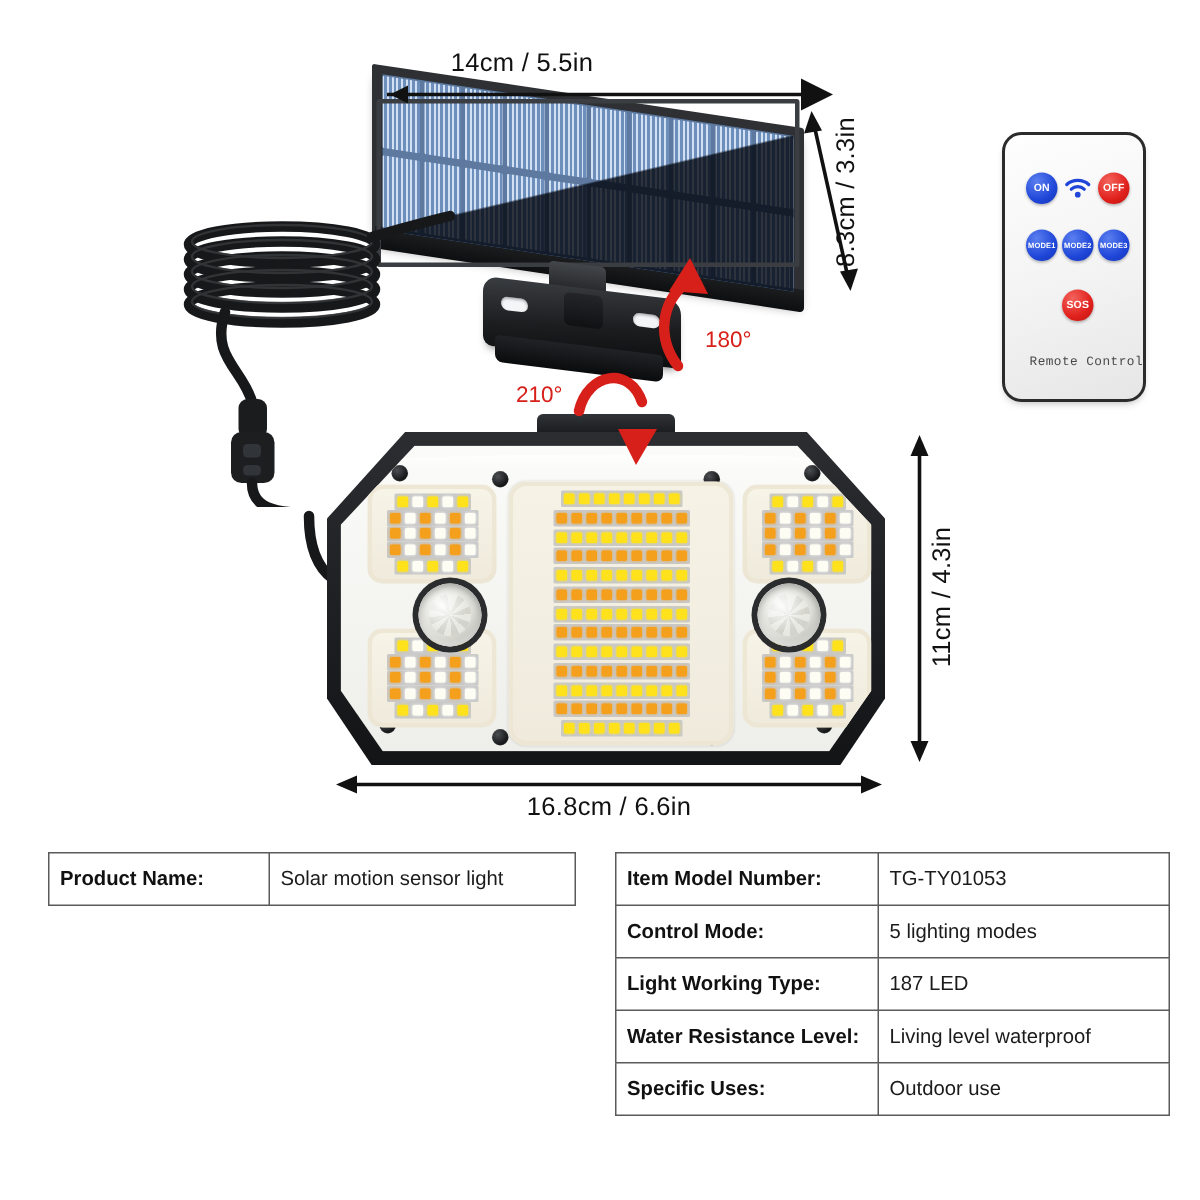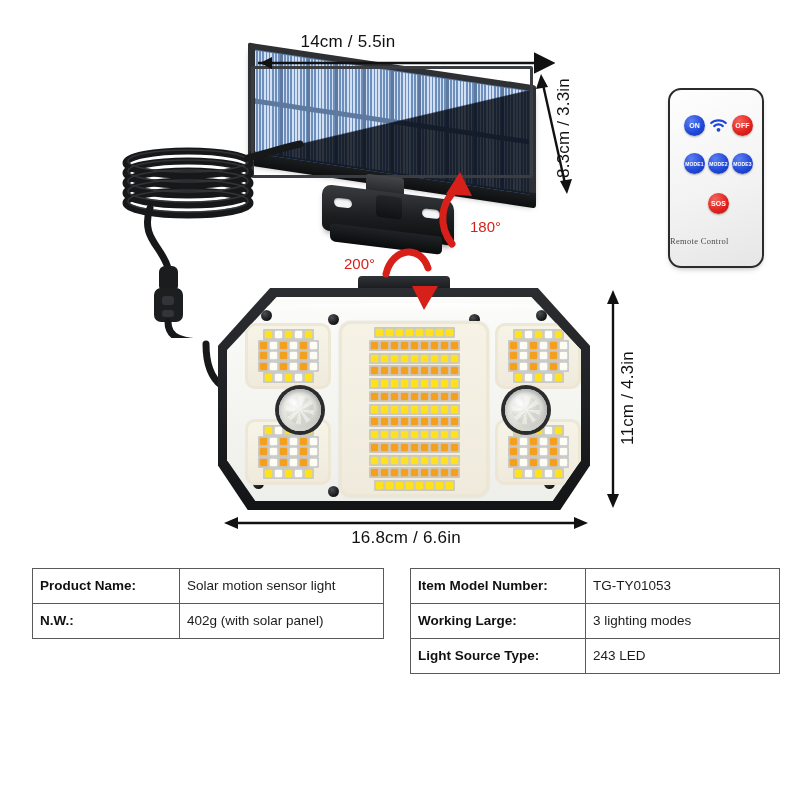--- a/index.html
+++ b/index.html
@@ -271,22 +271,22 @@
   .rbtn.red {
     background: radial-gradient(circle at 34% 28%, #f4635c 0%, #e0201c 60%, #b81512 100%);
     box-shadow: 0 1px 2px rgba(0,0,0,.3);
   }
   .rbtn.big   { width: 21px; height: 21px; font-size: 7px; }
   .rbtn.mode  { width: 21px; height: 21px; font-size: 5px; }
   .rbtn.sos   { width: 21px; height: 21px; font-size: 7px; }
 
   .remote-caption {
     position: absolute; left: 0; right: 0; top: 146px;
-    text-align: left;
-    font-family: Liberation Serif, serif;
+    text-align: right;
+    font-family: Liberation Mono, monospace;
     font-size: 8.5px;
     color: #4a4a4a;
     letter-spacing: .3px;
   }
 
   
   .spec-table {
     position: absolute;
     border-collapse: collapse;
     table-layout: fixed;
@@ -831,21 +831,21 @@
   <div class="dim-label" style="left:348px; top:32px; transform:translateX(-50%);">14cm / 5.5in</div>
 
   <div class="dim-label vert" style="left:564px; top:128px; transform:translate(-50%,-50%) rotate(-90deg);">8.3cm / 3.3in</div>
 
   <div class="dim-label vert" style="left:628px; top:398px; transform:translate(-50%,-50%) rotate(-90deg);">11cm / 4.3in</div>
 
   <div class="dim-label" style="left:406px; top:528px; transform:translateX(-50%);">16.8cm / 6.6in</div>
 
   <div class="angle-label" style="left:470px; top:218px;">180°</div>
 
-  <div class="angle-label" style="left:344px; top:255px;">200°</div>
+  <div class="angle-label" style="left:344px; top:255px;">210°</div>
 
   <div id="remote-group">
     <div class="remote-body">
 
       <div class="rbtn blue big" style="left:14px; top:25px;">ON</div>
 
       <div class="rbtn" style="left:38px; top:25px; width:21px; height:21px; background:none; box-shadow:none;">
         <svg width="19" height="15" viewBox="0 0 19 15">
           <path d="M2.2 5.0 C6.0 1.4 13.0 1.4 16.8 5.0" stroke="#1f46d8" stroke-width="2.2" fill="none" stroke-linecap="round"></path>
           <path d="M5.2 8.1 C7.6 5.9 11.4 5.9 13.8 8.1" stroke="#1f46d8" stroke-width="2.2" fill="none" stroke-linecap="round"></path>
@@ -864,37 +864,41 @@
       <div class="remote-caption">Remote Control</div>
     </div>
   </div>
 
   <table class="spec-table" id="spec-table-left">
     <tbody>
       <tr>
         <td class="k">Product Name:</td>
         <td class="v">Solar motion sensor light</td>
       </tr>
-      <tr>
-        <td class="k">N.W.:</td>
-        <td class="v">402g (with solar panel)</td>
-      </tr>
     </tbody>
   </table>
 
   <table class="spec-table" id="spec-table-right">
     <tbody>
       <tr>
         <td class="k">Item Model Number:</td>
         <td class="v">TG-TY01053</td>
       </tr>
       <tr>
-        <td class="k">Working Large:</td>
-        <td class="v">3 lighting modes</td>
+        <td class="k">Control Mode:</td>
+        <td class="v">5 lighting modes</td>
       </tr>
       <tr>
-        <td class="k">Light Source Type:</td>
-        <td class="v">243 LED</td>
+        <td class="k">Light Working Type:</td>
+        <td class="v">187 LED</td>
+      </tr>
+      <tr>
+        <td class="k">Water Resistance Level:</td>
+        <td class="v">Living level waterproof</td>
+      </tr>
+      <tr>
+        <td class="k faded">Specific Uses:</td>
+        <td class="v faded">Outdoor use</td>
       </tr>
     </tbody>
   </table>
 
 </div>
 
 </body></html>

